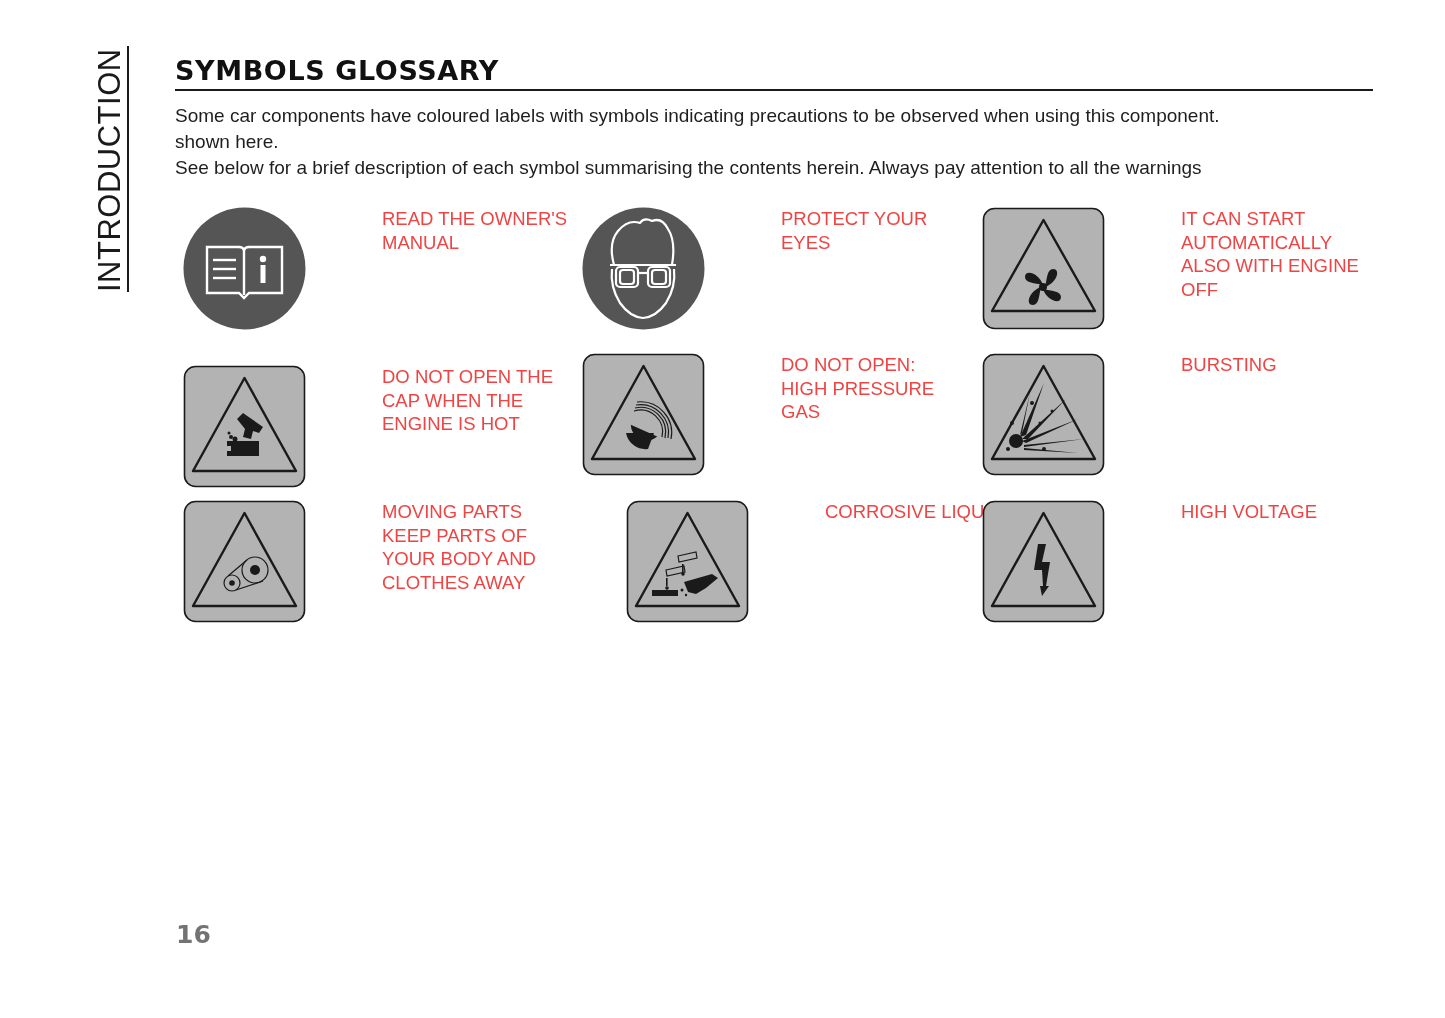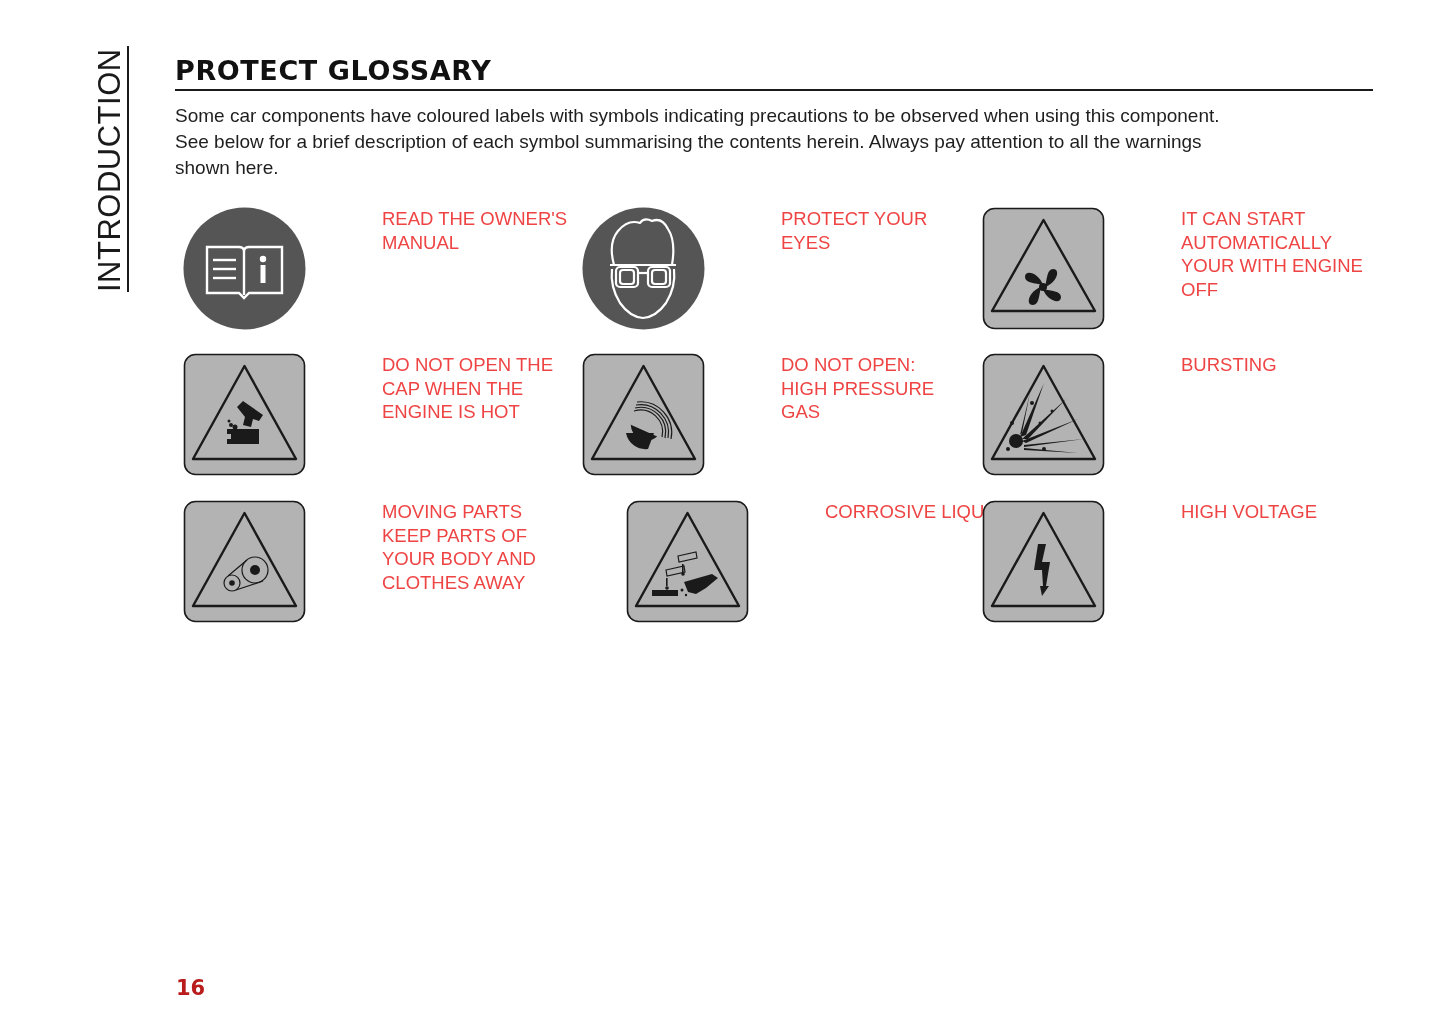--- a/index.html
+++ b/index.html
@@ -14,38 +14,38 @@
   .title { position:absolute; left:175px; top:54px; font-family:"DejaVu Sans", sans-serif;
          font-weight:bold; font-size:27px; letter-spacing:0.6px; color:#111; line-height:34px; }
   .title-rule { position:absolute; left:175px; top:89px; width:1198px; height:2px; background:#1a1a1a; }
   .intro { position:absolute; left:175px; top:103px; width:1200px; font-size:19px; line-height:26px; color:#1e1e1e; }
   .intro div { white-space:nowrap; }
   .grid { position:absolute; left:183px; top:205px; }
   .cell { position:absolute; width:400px; height:130px; }
   .icon { position:absolute; left:0; top:0; width:123px; height:123px; }
   .label { position:absolute; left:199px; top:0; width:195px; font-size:18.5px; line-height:23.5px; color:#ef4444; }
   .label div { white-space:nowrap; }
-  .page-num { position:absolute; left:176px; top:976px; font-family:"DejaVu Sans", sans-serif;
-         font-weight:bold; font-size:21px; color:#b91c1c; }
+  .page-num { position:absolute; left:176px; top:920px; font-family:"DejaVu Sans", sans-serif;
+         font-weight:bold; font-size:25px; color:#737373; }
 </style>
 </head>
 <body>
 
 <div class="side-tab">
   <div class="side-tab-text">INTRODUCTION</div>
 </div>
 <div class="side-rule"></div>
 
-<div class="title">PROTECT GLOSSARY</div>
+<div class="title">SYMBOLS GLOSSARY</div>
 <div class="title-rule"></div>
 
 <div class="intro">
   <div>Some car components have coloured labels with symbols indicating precautions to be observed when using this component.</div>
+  <div>shown here.</div>
   <div>See below for a brief description of each symbol summarising the contents herein. Always pay attention to all the warnings</div>
-  <div>shown here.</div>
 </div>
 
 <div class="grid">
 
   <div class="cell" style="left:0;top:2px;">
     <svg class="icon" viewBox="0 0 123 123">
       <circle cx="61.5" cy="61.5" r="61" fill="#555555"></circle>
       <g fill="none" stroke="#ffffff" stroke-width="2.4">
         <path d="M24 40 H56 Q60 40 61 43 Q62 40 66 40 H99 V86 H66 L61 91 L56 86 H24 Z"></path>
         <line x1="61" y1="43" x2="61" y2="88"></line>
@@ -90,26 +90,26 @@
         <circle r="4"></circle>
         <path d="M0 -2 C-4 -14 -18 -18 -18 -10 C-18 -4 -8 -4 0 -2 Z"></path>
         <path d="M2 0 C14 -4 18 -18 10 -18 C4 -18 4 -8 2 0 Z"></path>
         <path d="M0 2 C4 14 18 18 18 10 C18 4 8 4 0 2 Z"></path>
         <path d="M-2 0 C-14 4 -18 18 -10 18 C-4 18 -4 8 -2 0 Z"></path>
       </g>
     </svg>
     <div class="label">
       <div>IT CAN START</div>
       <div>AUTOMATICALLY</div>
-      <div>YOUR WITH ENGINE</div>
+      <div>ALSO WITH ENGINE</div>
       <div>OFF</div>
     </div>
   </div>
 
-  <div class="cell" style="left:0;top:148px;text-decoration:underline;">
+  <div class="cell" style="left:0;top:160px;text-decoration:underline;">
     <svg class="icon" viewBox="0 0 123 123">
       <rect x="1.5" y="1.5" width="120" height="120" rx="11" fill="#b3b3b3" stroke="#1a1a1a" stroke-width="1.6"></rect>
       <path d="M61.5 13 L113 106 H10 Z" fill="none" stroke="#1a1a1a" stroke-width="2.4" stroke-linejoin="round"></path>
       <g fill="#1a1a1a">
         <path d="M54 54 L60 48 L80 62 L76 68 L70 66 L68 74 L60 72 L62 64 Z"></path>
         <rect x="44" y="76" width="32" height="5"></rect>
         <rect x="48" y="81" width="28" height="5"></rect>
         <rect x="44" y="86" width="32" height="5"></rect>
         <circle cx="48" cy="72" r="2"></circle>
           <circle cx="52" cy="74" r="2.5"></circle>

